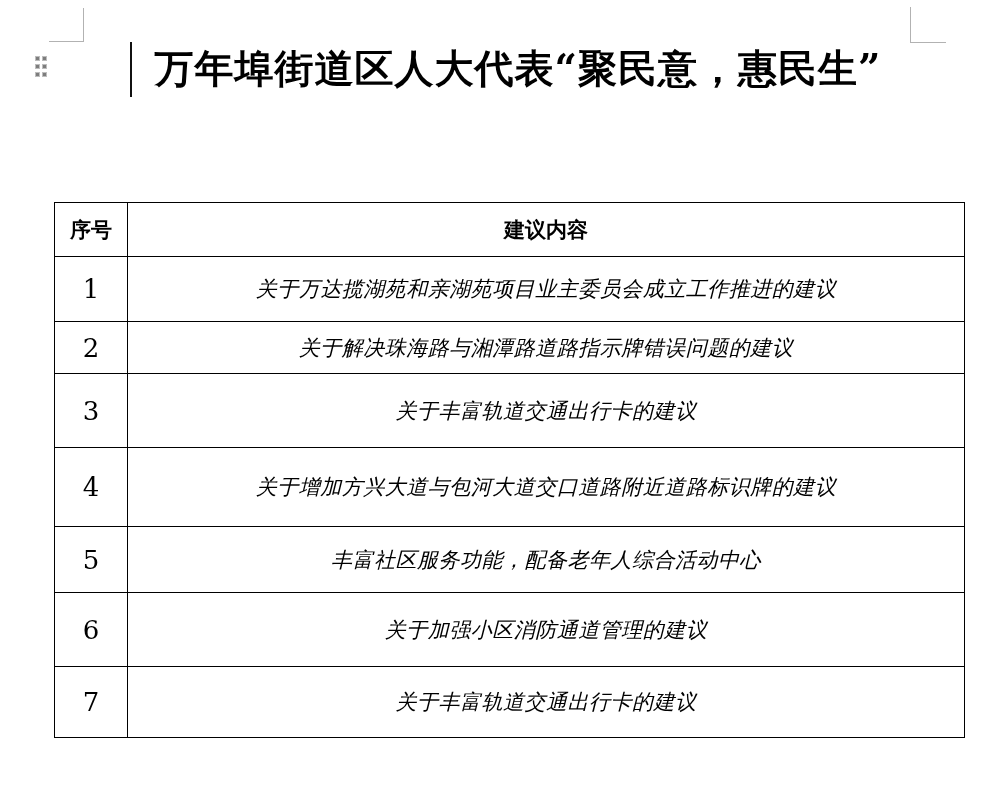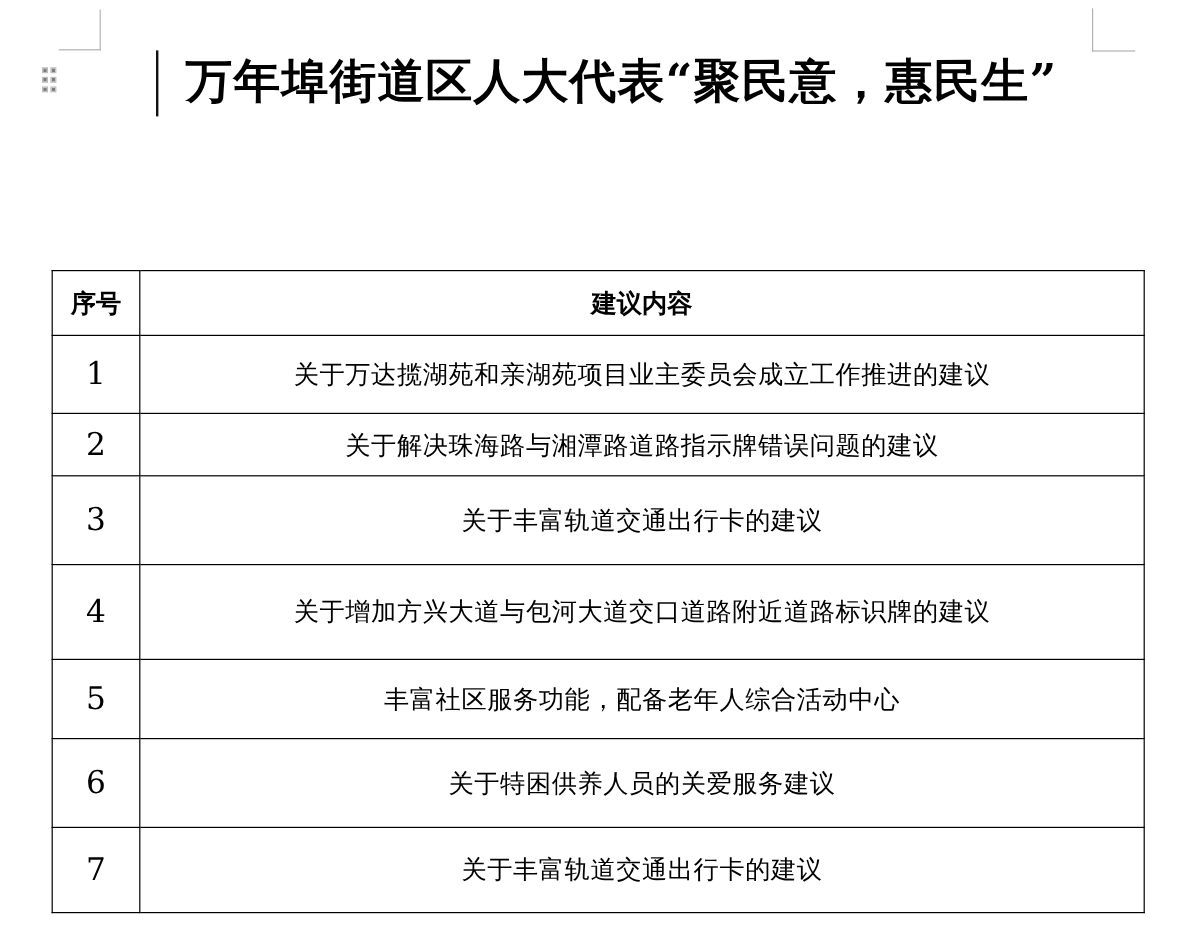--- a/index.html
+++ b/index.html
@@ -67,25 +67,24 @@
     text-align: center;
     font-weight: bold;
     font-size: 39px;
     line-height: 60px;
     letter-spacing: 1px;
     white-space: nowrap;
   }
 
   table.suggestions {
     position: absolute;
-    left: 43px; top: 202px;
+    left: 54px; top: 202px;
     width: 911px;
     border-collapse: collapse;
     table-layout: fixed;
-    margin-top: 23px;
   }
   table.suggestions td, table.suggestions th {
     border: 1.5px solid #000000;
     padding: 0;
     text-align: center;
     vertical-align: middle;
     font-weight: normal;
     overflow: hidden;
   }
   col.c-no { width: 73px; }
@@ -104,20 +103,21 @@
     font-size: 21px;
   }
   .cell-no {
     font-size: 26px;
     font-family: "DejaVu Serif", "Liberation Serif", serif;
   }
   .cell-content {
     font-size: 21px;
     font-family: "DejaVu Serif", "Liberation Serif", serif;
     letter-spacing: 0.5px;
+    font-style: italic;
   }
 </style>
 </head>
 <body>
 
 <div class="page">
 
   <div class="crop-mark tl"></div>
   <div class="crop-mark tr"></div>
 
@@ -161,21 +161,21 @@
     <tr class="r-3">
       <td class="cell-no">4</td>
       <td class="cell-content">关于增加方兴大道与包河大道交口道路附近道路标识牌的建议</td>
     </tr>
     <tr class="r-4">
       <td class="cell-no">5</td>
       <td class="cell-content">丰富社区服务功能，配备老年人综合活动中心</td>
     </tr>
     <tr class="r-5">
       <td class="cell-no">6</td>
-      <td class="cell-content">关于特困供养人员的关爱服务建议</td>
+      <td class="cell-content">关于加强小区消防通道管理的建议</td>
     </tr>
     <tr class="r-6">
       <td class="cell-no">7</td>
       <td class="cell-content">关于丰富轨道交通出行卡的建议</td>
     </tr>
   </tbody>
     </table>
 
 </div>
 

